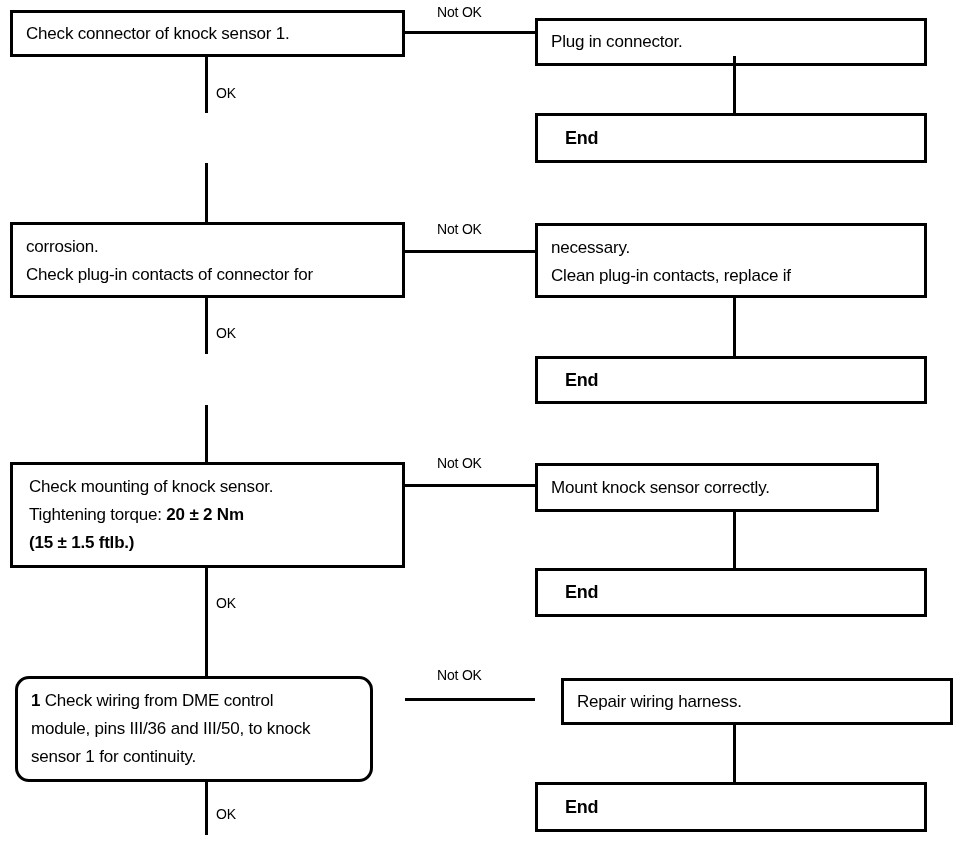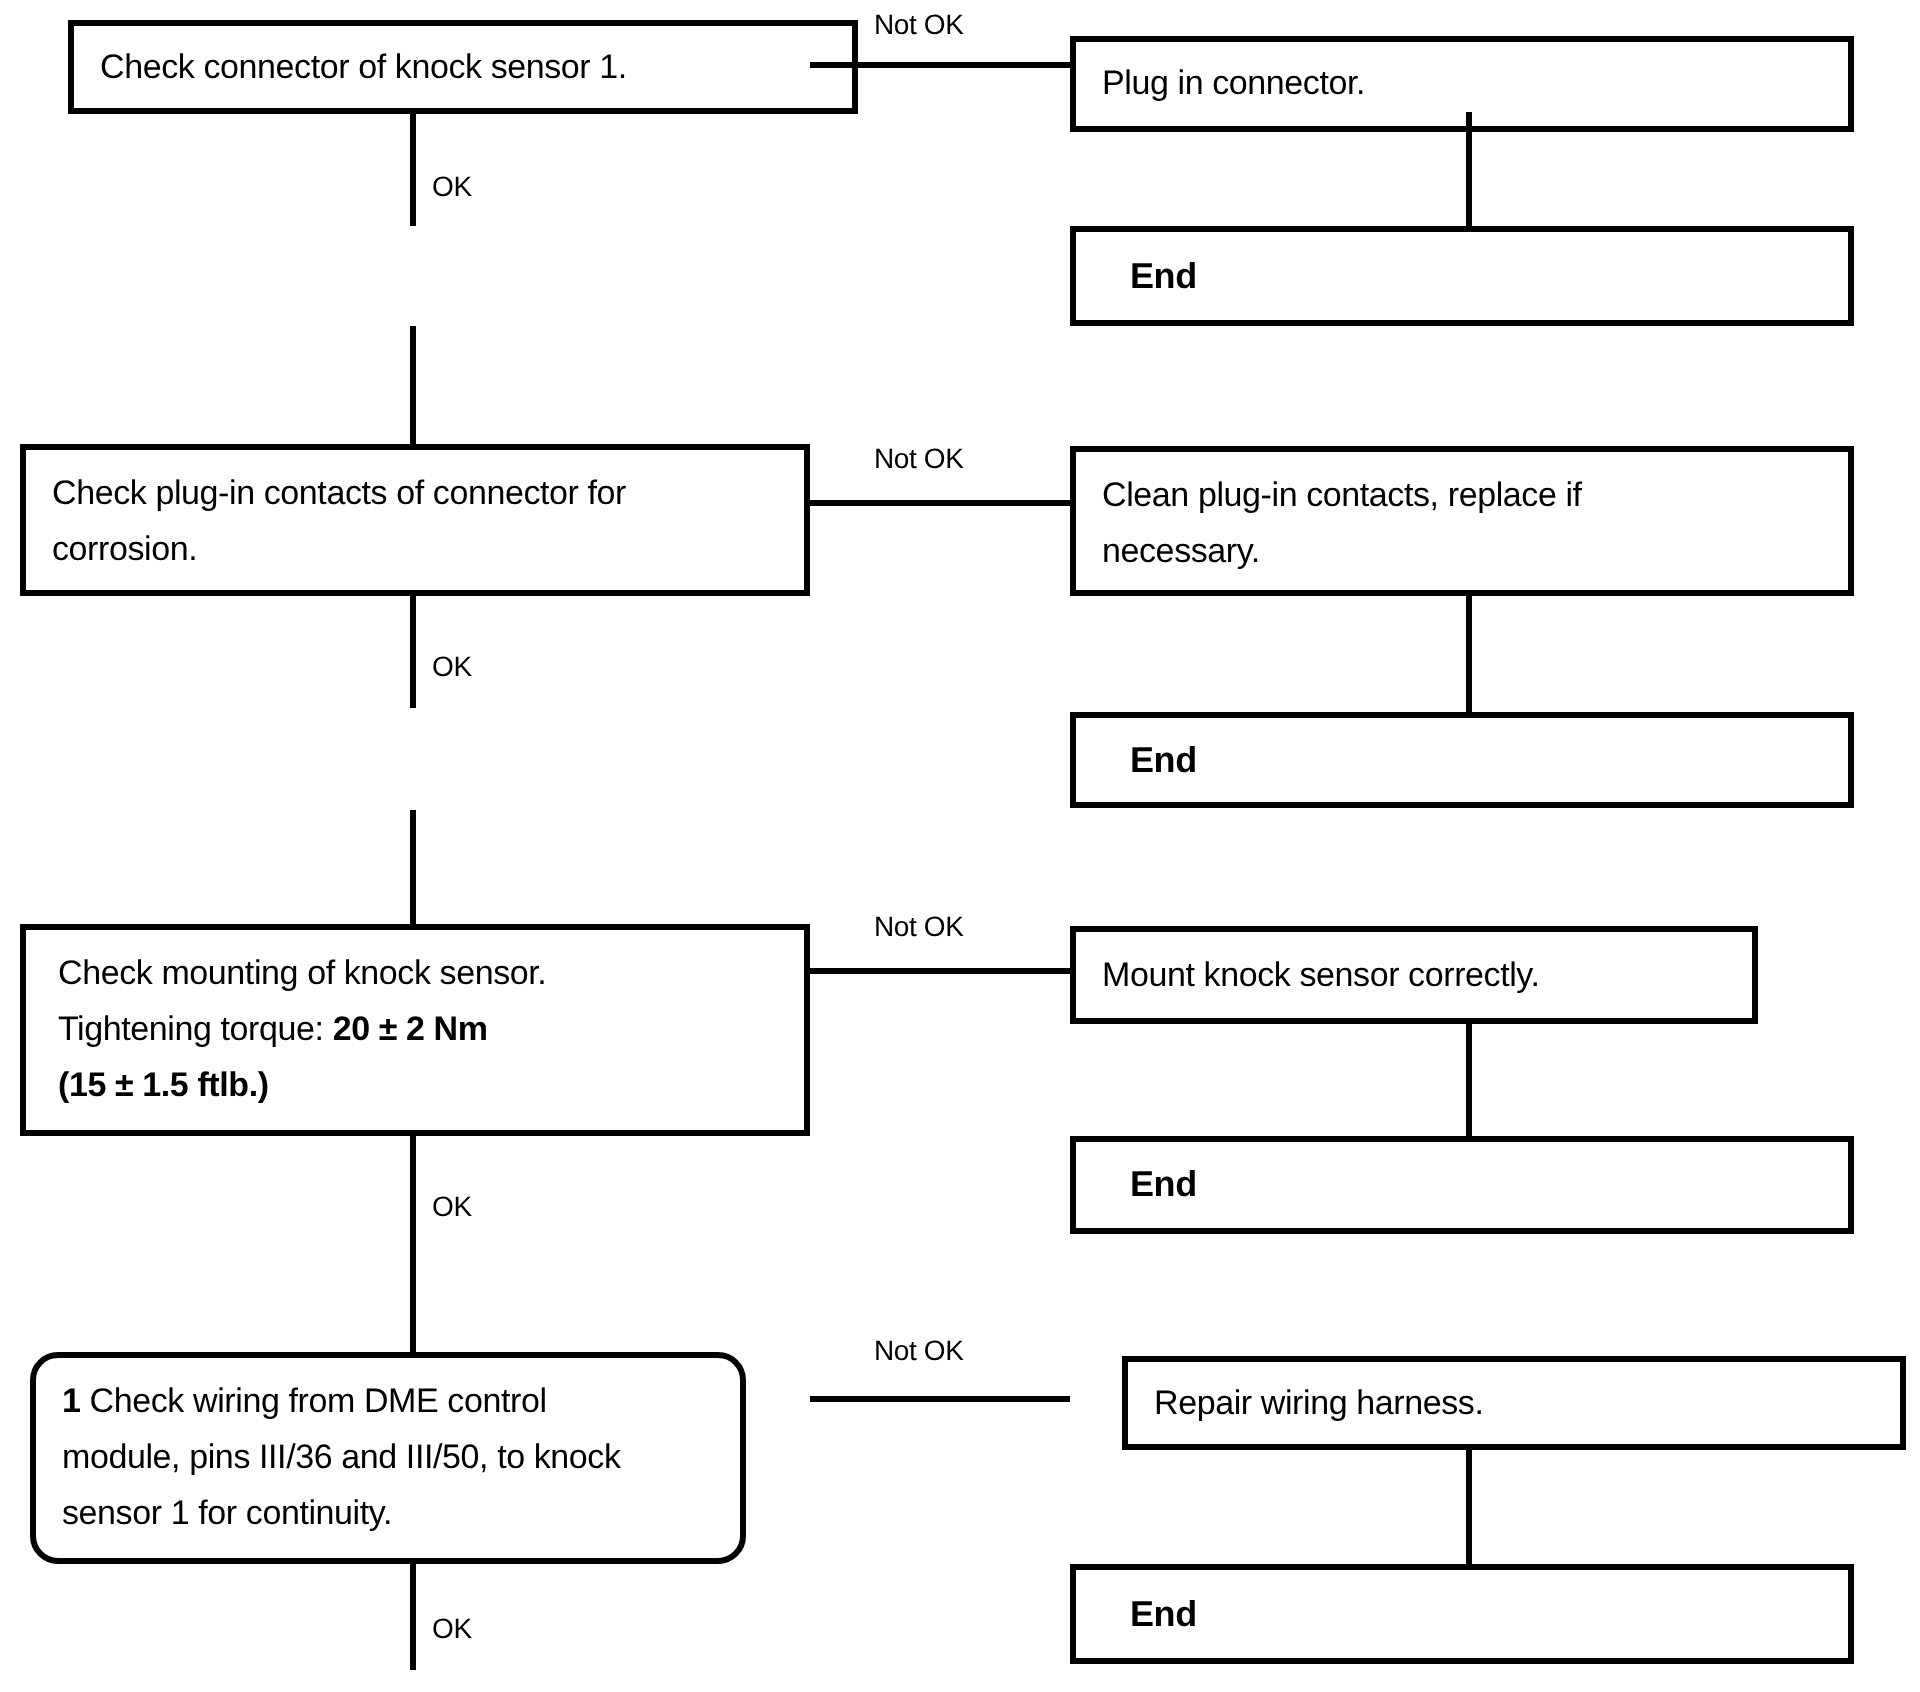--- a/index.html
+++ b/index.html
@@ -19,21 +19,21 @@
   .vline { width:3px; }
   .hline { height:3px; }
   .lbl { position:absolute; font-size:14px; letter-spacing:-0.2px; white-space:nowrap; }
   b { font-weight:bold; }
 </style>
 </head>
 <body>
 
 <div class="stage">
 
-  <div class="box single" style="left:10px; top:10px; width:395px; height:47px;margin-left:24px;">
+  <div class="box single" style="left:10px; top:10px; width:395px; height:47px;">
     <span>Check connector of knock sensor 1.</span>
   </div>
 
   <div class="hline" style="left:405px; top:31px; width:130px;"></div>
   <div class="lbl" style="left:437px; top:4px;">Not OK</div>
 
   <div class="box single" style="left:535px; top:8px; width:392px; height:48px;margin-top:10px;">
     <span>Plug in connector.</span>
   </div>
 
@@ -41,30 +41,30 @@
 
   <div class="box single endbox" style="left:535px; top:113px; width:392px; height:50px;">
     <span>End</span>
   </div>
 
   <div class="vline" style="left:205px; top:57px; height:56px;"></div>
   <div class="lbl" style="left:216px; top:85px;">OK</div>
   <div class="vline" style="left:205px; top:163px; height:59px;"></div>
 
   <div class="box multi" style="left:10px; top:222px; width:395px; height:76px;">
+    <div>corrosion.</div>
     <div>Check plug-in contacts of connector for</div>
-    <div>corrosion.</div>
   </div>
 
   <div class="hline" style="left:405px; top:250px; width:130px;"></div>
   <div class="lbl" style="left:437px; top:221px;">Not OK</div>
 
   <div class="box multi" style="left:535px; top:223px; width:392px; height:75px;">
+    <div>necessary.</div>
     <div>Clean plug-in contacts, replace if</div>
-    <div>necessary.</div>
   </div>
 
   <div class="vline" style="left:733px; top:298px; height:58px;"></div>
 
   <div class="box single endbox" style="left:535px; top:356px; width:392px; height:48px;">
     <span>End</span>
   </div>
 
   <div class="vline" style="left:205px; top:298px; height:56px;"></div>
   <div class="lbl" style="left:216px; top:325px;">OK</div>

